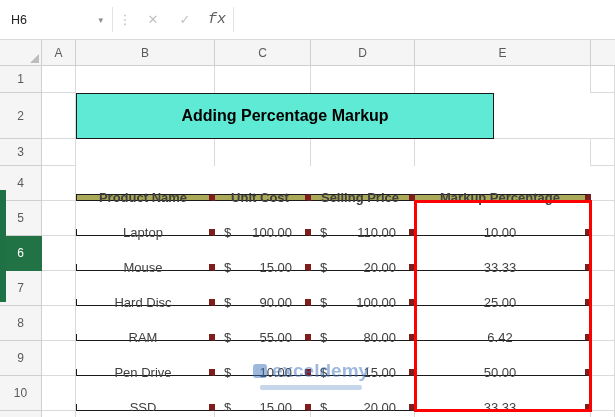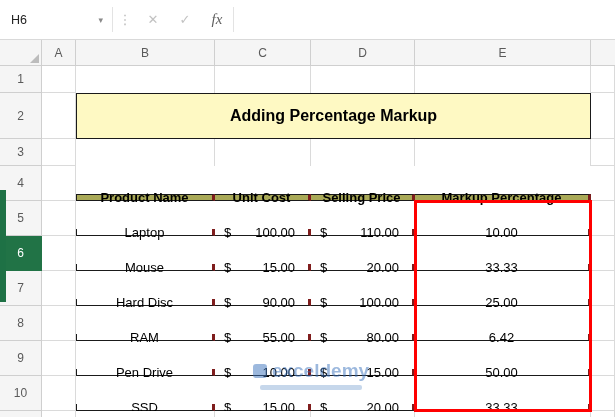--- a/index.html
+++ b/index.html
@@ -10,21 +10,21 @@
   .fbar { height: 40px; display: flex; align-items: stretch; background: #fff;
     border-bottom: 1px solid #d9d9d9; }
   .namebox { width: 112px; display: flex; align-items: center; padding-left: 11px;
     font-size: 12.5px; color: #222; }
   .nb-caret { margin-left: auto; padding-right: 9px; color: #8a8a8a; font-size: 9px; }
   .fsep { width: 1px; background: #e3e3e3; margin: 7px 0; }
   .fdots { width: 24px; display: flex; align-items: center; justify-content: center;
     color: #b8b8b8; font-size: 13px; }
   .fbtn { width: 32px; display: flex; align-items: center; justify-content: center;
     color: #c2c2c2; font-size: 13px; }
-  .fbtn.fx { font-family: Liberation Serif, serif; font-style: italic;
+  .fbtn.fx { font-family: Liberation Mono, monospace; font-style: italic;
     color: #5f5f5f; font-size: 15px; }
   .finput { flex: 1; background: #fff; }
 
   
   .sheet { position: relative; height: 377px; background: #fff; }
   .hrow { display: flex; height: 26px; }
   .corner { width: 42px; background: #f5f5f5; border-right: 1px solid #cfcfcf;
     border-bottom: 1px solid #cfcfcf; position: relative; }
   .corner::after { content: ""; position: absolute; right: 2px; bottom: 2px;
     border-left: 9px solid transparent; border-bottom: 9px solid #bcbcbc; }
@@ -42,28 +42,28 @@
     justify-content: center; font-size: 12px; color: #5a5a5a; }
   .rowhdr.active { background: #217346; border-color: #217346; color: #fff; }
   .rowhdr.partial { border-bottom: none; }
 
   .cell { background: #fff; border-right: 1px solid #dadada; border-bottom: 1px solid #dadada; }
   .cell.nb { border-bottom: none; }
   .cell.pv { border-bottom: none; }
 
   
   .tcell { display: flex; align-items: center; justify-content: center;
-    background: #fff; border-right: 3px solid #7f1d1d; border-bottom: 1px solid #1a1a1a;
-    font-size: 13px; color: #000000; margin-top: 28px; }
+    background: #fff; border-right: 6px solid #7f1d1d; border-bottom: 1px solid #1a1a1a;
+    font-size: 13px; color: #404040; margin-top: 28px; }
   .tcell.lb { border-left: 1px solid #1a1a1a; }
   .tcell.tb { border-top: 1px solid #1a1a1a; }
   .hcell { background: #a9a957; font-weight: bold; font-size: 13px; }
   .cur { justify-content: space-between; padding: 0 13px 0 9px; }
-  .title-cell { width: 515px; display: flex; align-items: center; justify-content: center;
-    background: #fef9c3; border: 1px solid #1a1a1a; font-weight: bold; font-size: 16px;
+  .title-cell { width: 418px; display: flex; align-items: center; justify-content: center;
+    background: #5eead4; border: 1px solid #1a1a1a; font-weight: bold; font-size: 16px;
     color: #000; }
 
   
   .redbox { position: absolute; left: 414px; top: 160px; width: 178px; height: 212px;
     border: 3px solid #ff0000; pointer-events: none; z-index: 6; }
 
   
   .greenstrip { position: absolute; left: 0; top: 150px; width: 6px; height: 112px;
     background: #1e7145; z-index: 7; }
 

